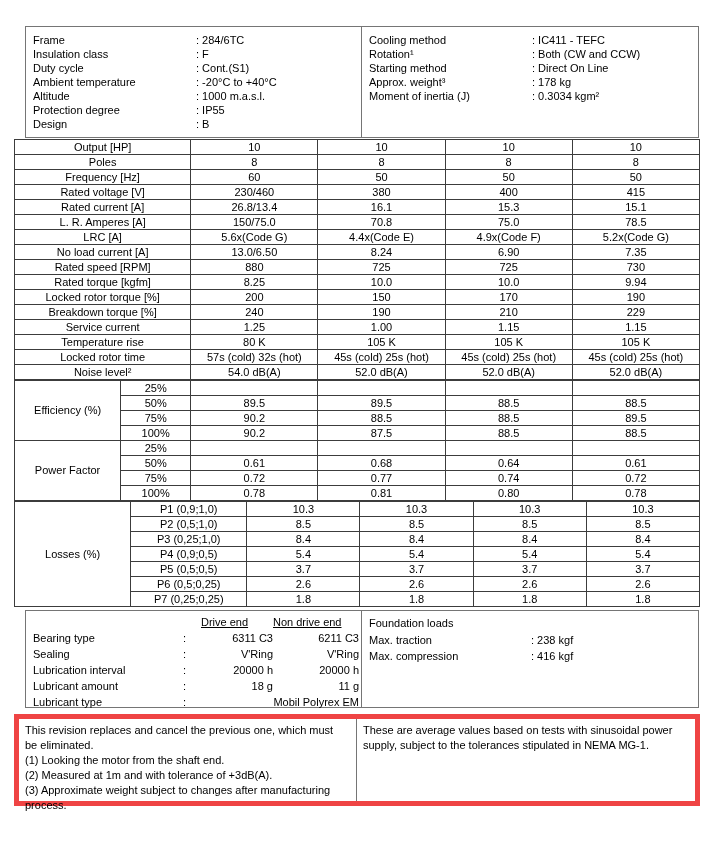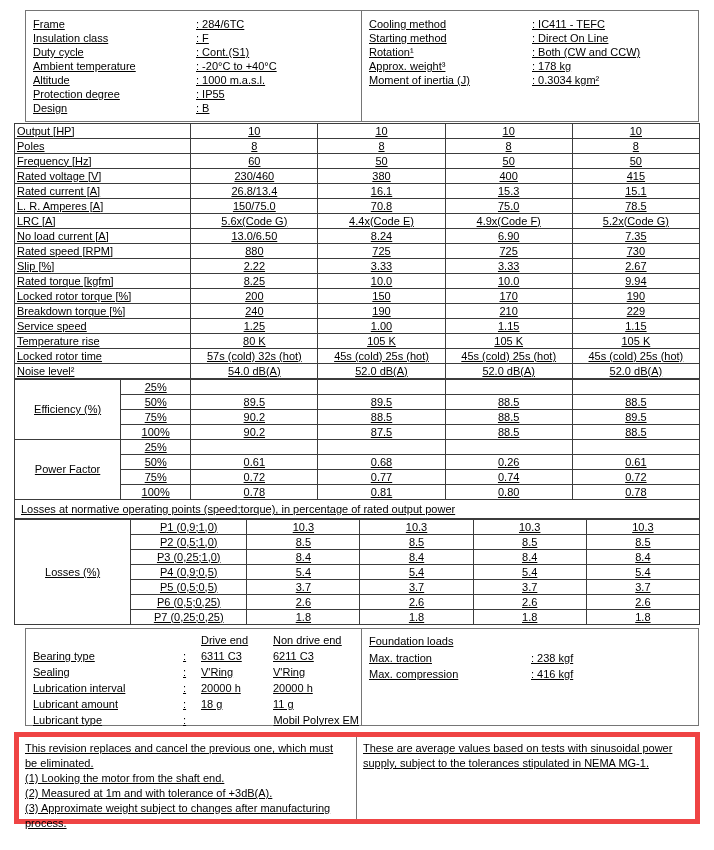--- a/index.html
+++ b/index.html
@@ -2,21 +2,21 @@
 <html><head>
 <meta charset="utf-8">
 <style>
   html,body{margin:0;padding:0;background:#fff;}
   body{
     width:714px;height:850px;
     font-family:"Liberation Sans",sans-serif;
     font-size:11px;color:#000;
     -webkit-font-smoothing:antialiased;
   }
-  .page{width:634px;margin:10px 0 0 14px;text-decoration:underline;}
+  .page{width:634px;margin:26px 0 0 14px;}
 
   
   .info-box{
     box-sizing:border-box;
     margin:0 1px 1px 11px;width:674px;
     border:1px solid #757575;
     display:flex;
   }
   .info-half{box-sizing:border-box;width:50%;padding:6px 0 6px 7px;}
   .info-half.left{border-right:1px solid #757575;}
@@ -25,21 +25,21 @@
   .info-value{flex:1;}
 
   
   table.grid{border-collapse:collapse;table-layout:fixed;width:686px;}
   table.grid td{
     border:1px solid #3c3c3c;
     height:14px;line-height:13px;
     padding:0 2px;overflow:hidden;white-space:nowrap;
     vertical-align:middle;
   }
-  td.lbl{text-align:left;padding-left:4px;}
+  td.lbl{text-align:center;padding-left:4px;}
   td.val{text-align:center;}
   td.sec{text-align:center;}
 
   col.c-label{width:176px;}
   col.c-data{width:127px;}
   col.c-efflabel{width:106px;}
   col.c-pct{width:70px;}
   col.c-losslabel{width:116px;}
   col.c-point{width:116px;}
   col.c-lossdata{width:113px;}
@@ -55,21 +55,21 @@
   .bearing-box{
     box-sizing:border-box;
     margin:3px 1px 0 11px;width:674px;height:98px;
     border:1px solid #757575;
     display:flex;
   }
   .bearing-half{box-sizing:border-box;width:50%;padding:3px 0 0 7px;}
   .bearing-half.left{border-right:1px solid #757575;}
   .b-row{display:grid;grid-template-columns:150px 18px 72px 86px;line-height:16px;}
   .b-hdr{text-decoration:underline;text-align:left;}
-  .b-de,.b-nde{text-align:left;}
+  .b-de,.b-nde{text-align:right;}
   .b-span{grid-column:3 / 5;text-align:right;}
   .f-row{display:flex;line-height:16px;}
   .f-label{width:162px;flex:none;}
   .f-title{line-height:18px;}
 
   
   .notes-box{
     box-sizing:border-box;
     margin:6px 0 0 0;width:686px;height:92px;
     border:5px solid #ef4444;
@@ -116,26 +116,26 @@
           <span class="info-label">Design</span>
           <span class="info-value">: B</span>
         </div>
     </div>
     <div class="info-half">
       <div class="info-row">
           <span class="info-label">Cooling method</span>
           <span class="info-value">: IC411 - TEFC</span>
         </div>
       <div class="info-row">
+          <span class="info-label">Rotation¹</span>
+          <span class="info-value">: Both (CW and CCW)</span>
+        </div>
+      <div class="info-row">
           <span class="info-label">Starting method</span>
           <span class="info-value">: Direct On Line</span>
-        </div>
-      <div class="info-row">
-          <span class="info-label">Rotation¹</span>
-          <span class="info-value">: Both (CW and CCW)</span>
         </div>
       <div class="info-row">
           <span class="info-label">Approx. weight³</span>
           <span class="info-value">: 178 kg</span>
         </div>
       <div class="info-row">
           <span class="info-label">Moment of inertia (J)</span>
           <span class="info-value">: 0.3034 kgm²</span>
         </div>
     </div>
@@ -207,27 +207,20 @@
           <td class="val">7.35</td>
         </tr>
       <tr>
           <td class="lbl">Rated speed [RPM]</td>
           <td class="val">880</td>
           <td class="val">725</td>
           <td class="val">725</td>
           <td class="val">730</td>
         </tr>
       <tr>
-          <td class="lbl">Slip [%]</td>
-          <td class="val">2.22</td>
-          <td class="val">3.33</td>
-          <td class="val">3.33</td>
-          <td class="val">2.67</td>
-        </tr>
-      <tr>
           <td class="lbl">Rated torque [kgfm]</td>
           <td class="val">8.25</td>
           <td class="val">10.0</td>
           <td class="val">10.0</td>
           <td class="val">9.94</td>
         </tr>
       <tr>
           <td class="lbl">Locked rotor torque [%]</td>
           <td class="val">200</td>
           <td class="val">150</td>
@@ -235,21 +228,21 @@
           <td class="val">190</td>
         </tr>
       <tr>
           <td class="lbl">Breakdown torque [%]</td>
           <td class="val">240</td>
           <td class="val">190</td>
           <td class="val">210</td>
           <td class="val">229</td>
         </tr>
       <tr>
-          <td class="lbl">Service speed</td>
+          <td class="lbl">Service current</td>
           <td class="val">1.25</td>
           <td class="val">1.00</td>
           <td class="val">1.15</td>
           <td class="val">1.15</td>
         </tr>
       <tr>
           <td class="lbl">Temperature rise</td>
           <td class="val">80 K</td>
           <td class="val">105 K</td>
           <td class="val">105 K</td>
@@ -316,41 +309,40 @@
           <td class="val">25%</td>
           <td class="val"></td>
           <td class="val"></td>
           <td class="val"></td>
           <td class="val"></td>
         </tr>
       <tr>
           <td class="val">50%</td>
           <td class="val">0.61</td>
           <td class="val">0.68</td>
-          <td class="val">0.26</td>
+          <td class="val">0.64</td>
           <td class="val">0.61</td>
         </tr>
       <tr>
           <td class="val">75%</td>
           <td class="val">0.72</td>
           <td class="val">0.77</td>
           <td class="val">0.74</td>
           <td class="val">0.72</td>
         </tr>
       <tr>
           <td class="val">100%</td>
           <td class="val">0.78</td>
           <td class="val">0.81</td>
           <td class="val">0.80</td>
           <td class="val">0.78</td>
         </tr>
     </tbody>
   </table>
 
-  <div class="losses-header">Losses at normative operating points (speed;torque), in percentage of rated output power</div>
 
   <table class="grid" style="border-top:none;">
     <colgroup>
         <col class="c-losslabel">
         <col class="c-point">
         <col class="c-lossdata">
         <col class="c-lossdata">
         <col class="c-lossdata">
         <col class="c-lossdata">
       </colgroup>

